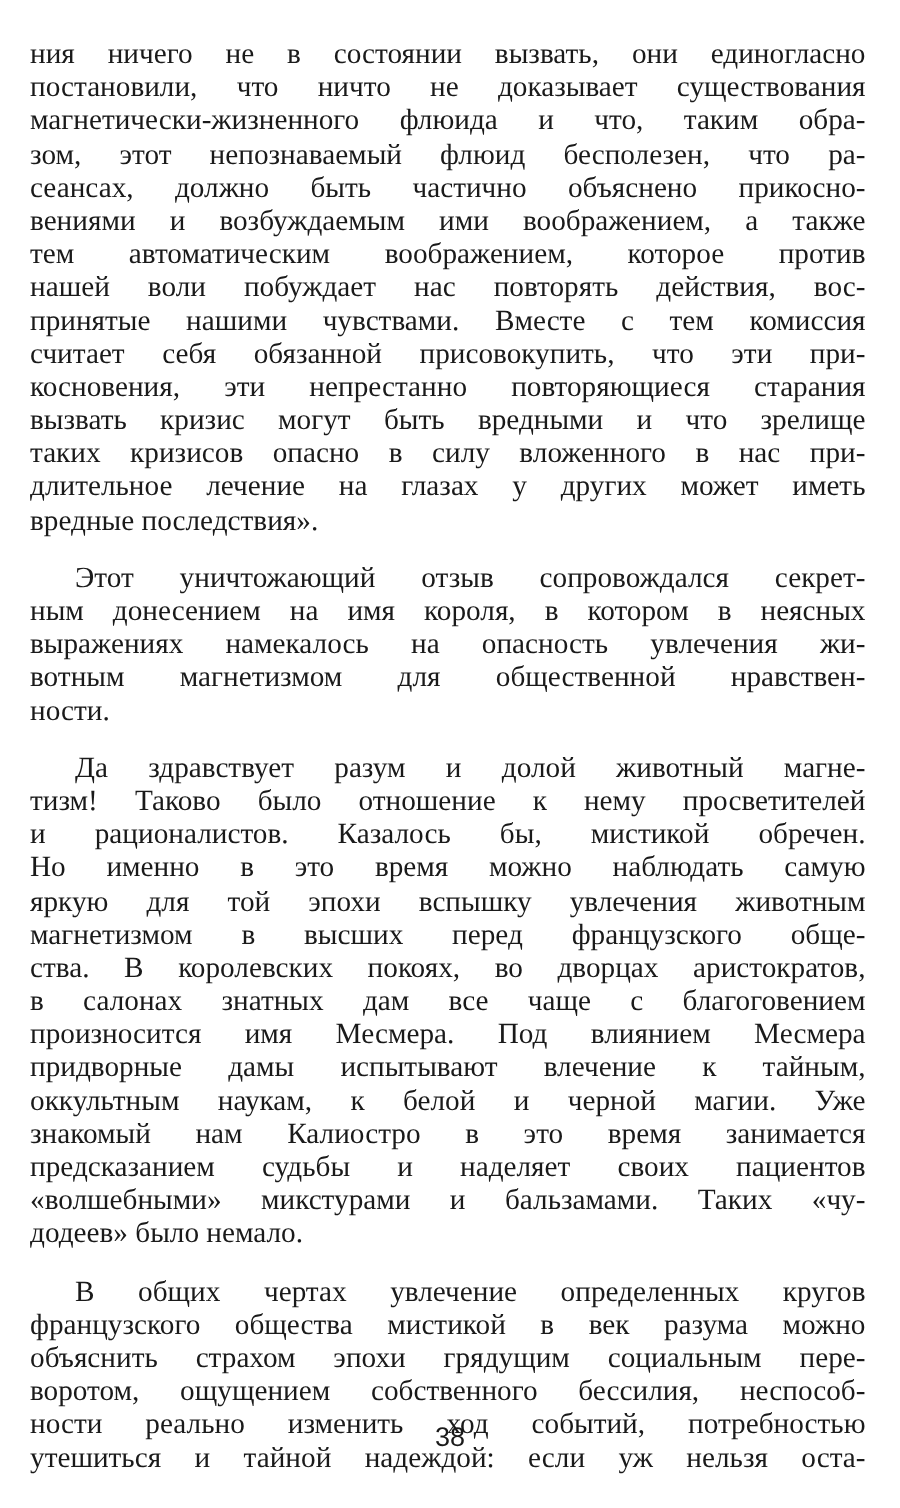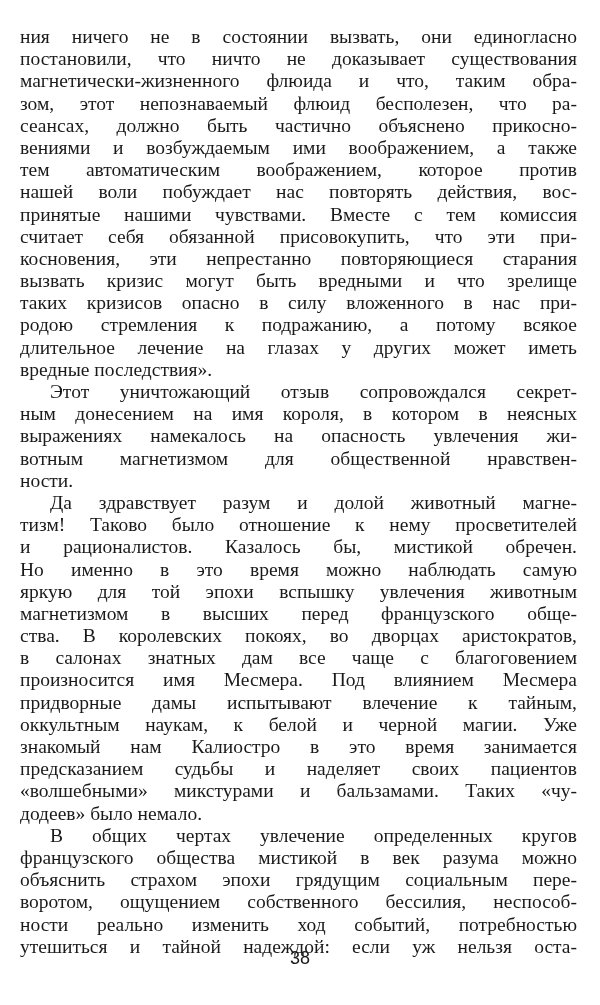--- a/index.html
+++ b/index.html
@@ -7,21 +7,21 @@
   .page {
     position: absolute; left: 20px; top: 26px; width: 557px;
     font-family: Liberation Serif, serif;
     font-size: 19.5px; line-height: 22.2px; color: #1a1a1a;
   }
   .line {
     display: block; height: 22.2px; white-space: nowrap;
     text-align: justify; text-align-last: justify;
   }
   .line.last { text-align-last: left; }
-  .line.indent { padding-left: 30px; }
+  .line.indent { padding-left: 30px; margin-top: 16px; }
   .page-number {
     position: absolute; left: 0; width: 600px; top: 948px;
     text-align: center; font-family: "Liberation Sans", "DejaVu Sans", sans-serif;
     font-size: 18px; color: #1a1a1a;
   }
 </style>
 </head>
 <body>
 
 <div class="page">
@@ -32,21 +32,20 @@
     <span class="line">зом, этот непознаваемый флюид бесполезен, что ра-</span>
     <span class="line">сеансах, должно быть частично объяснено прикосно-</span>
     <span class="line">вениями и возбуждаемым ими воображением, а также</span>
     <span class="line">тем автоматическим воображением, которое против</span>
     <span class="line">нашей воли побуждает нас повторять действия, вос-</span>
     <span class="line">принятые нашими чувствами. Вместе с тем комиссия</span>
     <span class="line">считает себя обязанной присовокупить, что эти при-</span>
     <span class="line">косновения, эти непрестанно повторяющиеся старания</span>
     <span class="line">вызвать кризис могут быть вредными и что зрелище</span>
     <span class="line">таких кризисов опасно в силу вложенного в нас при-</span>
-    <span class="line">родою стремления к подражанию, а потому всякое</span>
     <span class="line">длительное лечение на глазах у других может иметь</span>
     <span class="line last">вредные последствия».</span>
   </div>
   <div>
     <span class="line indent">Этот уничтожающий отзыв сопровождался секрет-</span>
     <span class="line">ным донесением на имя короля, в котором в неясных</span>
     <span class="line">выражениях намекалось на опасность увлечения жи-</span>
     <span class="line">вотным магнетизмом для общественной нравствен-</span>
     <span class="line last">ности.</span>
   </div>

